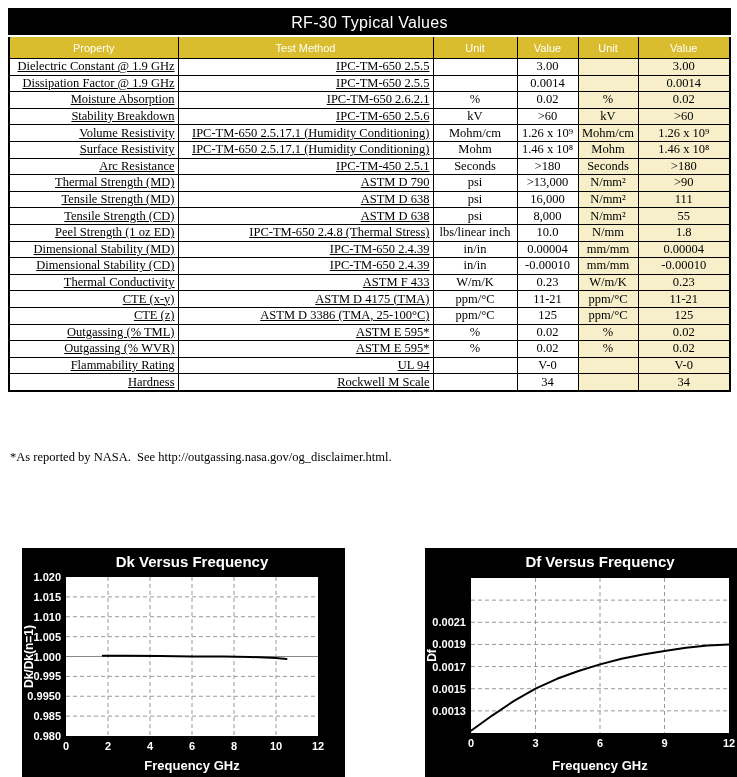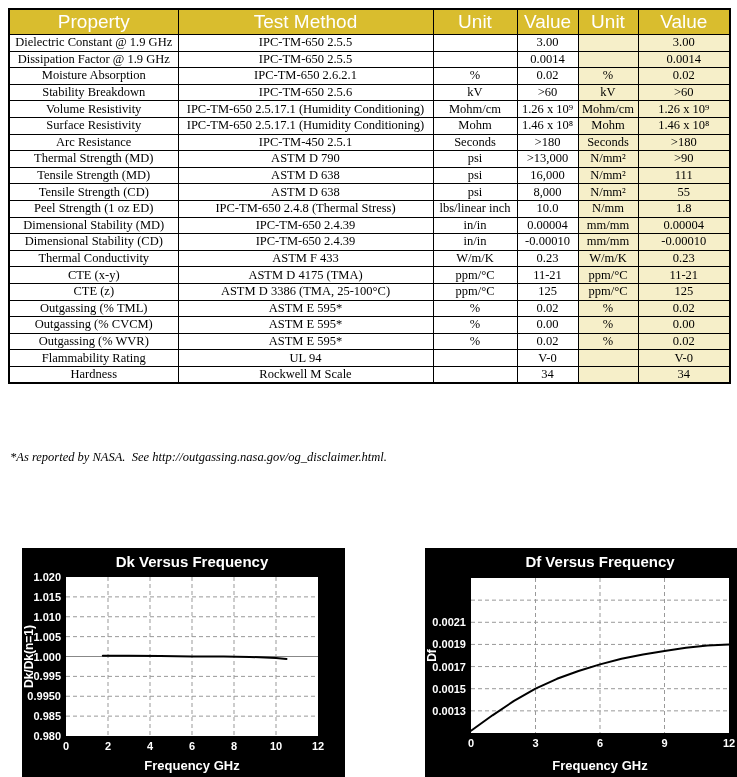--- a/index.html
+++ b/index.html
@@ -5,28 +5,28 @@
   html,body{margin:0;padding:0;background:#fff;}
   .page{position:relative;width:737px;height:777px;background:#fff;overflow:hidden;
         font-family:"Liberation Serif",serif;color:#000;}
 
   table.spec{position:absolute;left:8px;top:8px;width:721px;border-collapse:collapse;
              table-layout:fixed;border:2px solid #000;font-size:12.5px;}
   table.spec th.title{background:#000;color:#fff;font-family:"Liberation Sans",sans-serif;
              font-weight:normal;font-size:16px;height:23px;border-bottom:2px solid #fff;
              letter-spacing:.3px;}
   table.spec tr.cols th{background:#d9bd2e;color:#fff;font-family:"Liberation Sans",sans-serif;
-             font-weight:normal;font-size:19px;height:19px;border:1px solid #000;}
+             font-weight:normal;font-size:11px;height:19px;border:1px solid #000;}
   table.spec td{border:1px solid #000;height:15.6px;padding:0 3px;line-height:1.05;
              white-space:nowrap;overflow:hidden;}
-  td.c0,td.c1{text-align:center;}
+  td.c0,td.c1{text-align:right;text-decoration:underline;}
   td.c2,td.c3,td.c4,td.c5{text-align:center;}
   td.c4,td.c5{background:#f6efc9;}
 
-  .footnote{position:absolute;left:10px;top:450px;font-size:12.5px;font-style:italic;}
+  .footnote{position:absolute;left:10px;top:450px;font-size:12.5px;}
 
   .chart{position:absolute;top:548px;}
   .chart svg{display:block;}
   .chart-dk{left:22px;}
   .chart-df{left:425px;}
 </style>
 </head>
 <body>
 
 <div class="page">
@@ -34,20 +34,23 @@
   <table class="spec">
     <colgroup>
       <col style="width:169px">
         <col style="width:255px">
         <col style="width:84px">
       <col style="width:61px">
         <col style="width:60px">
         <col style="width:92px">
     </colgroup>
     <thead>
+      <tr>
+        <th class="title" colspan="6">RF-30 Typical Values</th>
+      </tr>
       <tr class="cols" id="col-head-row">
           <th>Property</th>
           <th>Test Method</th>
           <th>Unit</th>
           <th>Value</th>
           <th>Unit</th>
           <th>Value</th>
         </tr>
     </thead>
     <tbody id="spec-body">
@@ -179,28 +182,20 @@
           <td class="c4">ppm/°C</td>
           <td class="c5">125</td>
         </tr>
         <tr>
           <td class="c0">Outgassing (% TML)</td>
           <td class="c1">ASTM E 595*</td>
           <td class="c2">%</td>
           <td class="c3">0.02</td>
           <td class="c4">%</td>
           <td class="c5">0.02</td>
-        </tr>
-        <tr>
-          <td class="c0">Outgassing (% CVCM)</td>
-          <td class="c1">ASTM E 595*</td>
-          <td class="c2">%</td>
-          <td class="c3">0.00</td>
-          <td class="c4">%</td>
-          <td class="c5">0.00</td>
         </tr>
         <tr>
           <td class="c0">Outgassing (% WVR)</td>
           <td class="c1">ASTM E 595*</td>
           <td class="c2">%</td>
           <td class="c3">0.02</td>
           <td class="c4">%</td>
           <td class="c5">0.02</td>
         </tr>
         <tr>

